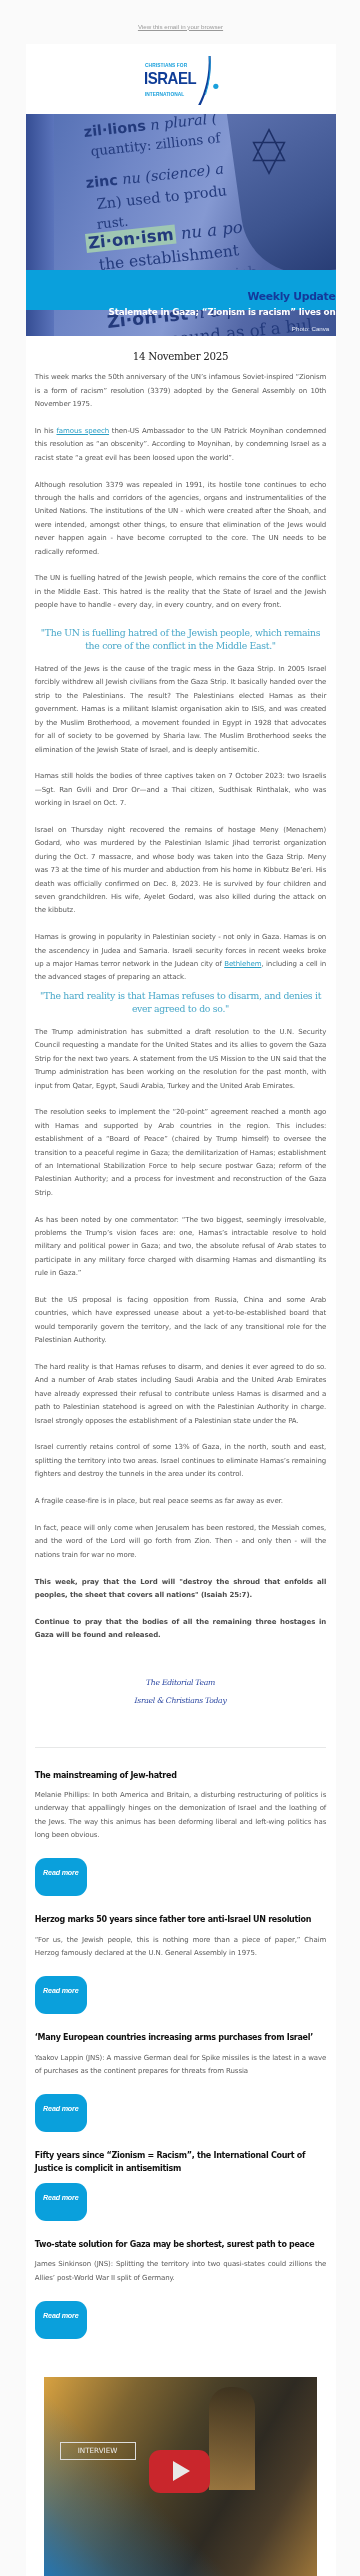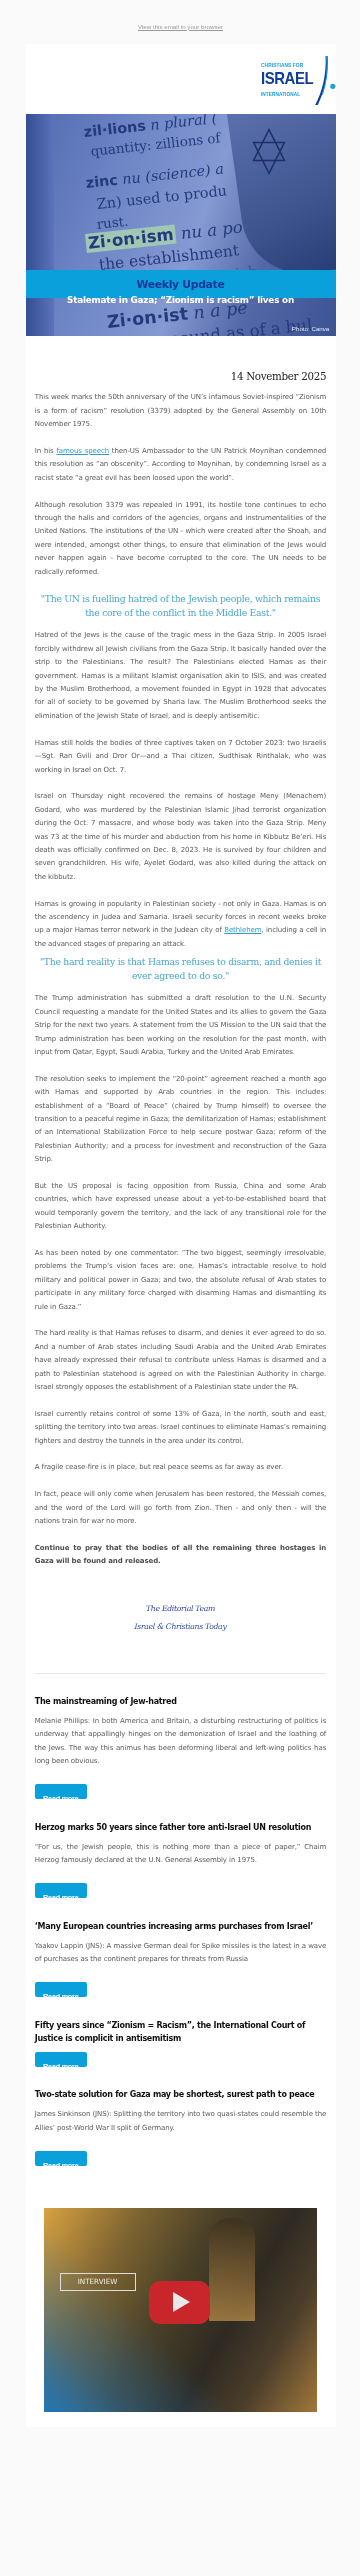--- a/index.html
+++ b/index.html
@@ -23,21 +23,21 @@
   .card {
     width: 310px;
     margin: 0 auto;
     background: #fff;
   }
   
   .logo-wrap {
     height: 70px;
     display: flex;
     align-items: center;
-    justify-content: flex-end;
+    justify-content: center;
   }
   .logo { position: relative; width: 77px; height: 52px; }
   .logo .l1 { position:absolute; left:2.6px; top:9.3px; font-family:"Liberation Sans",sans-serif; font-size:5.7px; font-weight:bold; color:#1aa0dc; letter-spacing:0.1px; transform:scaleX(0.85); transform-origin:left; }
   .logo .l2 { position:absolute; left:2.1px; top:15.5px; font-family:"Liberation Sans",sans-serif; font-size:17px; font-weight:bold; color:#0f3d97; letter-spacing:-0.5px; transform:scaleX(0.88); transform-origin:left; }
   .logo .l3 { position:absolute; left:2.6px; top:38px; font-family:"Liberation Sans",sans-serif; font-size:5.7px; font-weight:bold; color:#1aa0dc; transform:scaleX(0.85); transform-origin:left; }
   .logo svg { position:absolute; left:52px; top:0; }
 
   
   .hero {
     position: relative;
@@ -45,37 +45,37 @@
     overflow: hidden;
     background: linear-gradient(110deg, #4f6bb0 0%, #6f86c6 30%, #8599d2 55%, #5468a7 75%, #3c5393 100%);
   }
   .hero .spine { position:absolute; left:0; top:0; bottom:0; width:28px; background:linear-gradient(90deg,#354d93,#5b74bb); }
   .hero .dict { position:absolute; font-family:"DejaVu Serif",serif; color:#233a7c; white-space:nowrap; transform:rotate(-6deg); transform-origin:left top; }
   .hero .dict b { font-family:"DejaVu Sans",sans-serif; }
   .hero .highlight { background:#9fc7b3; padding:0 2.1px; }
   .hero .cup { position:absolute; right:-20.6px; top:-10.3px; width:118px; height:170px; border-radius:0 0 31px 62px; background:linear-gradient(160deg,#5b70ad,#3d548f 60%,#253a72); transform:rotate(-8deg); }
   .hero .star { position:absolute; right:49px; top:13px; }
   .hero-band {
-    position: absolute; left: 0; right: 0; top: 156px; height: 28px;
+    position: absolute; left: 0; right: 0; top: 156px; height: 40px;
     background: #0aa0dc;
-    text-align: center;
-    padding-top: 8px;
+    text-align: right;
+    padding-top: 20px;
   }
   .hero-band .kicker { font-family:"DejaVu Sans",sans-serif; font-weight:bold; font-size:10.8px; color:#14399a; letter-spacing:-0.3px; }
   .hero-band .headline { margin-top:4.1px; font-family:"DejaVu Sans",sans-serif; font-weight:bold; font-size:8.8px; color:#fff; letter-spacing:-0.2px; }
   .hero .credit { position:absolute; right:6.2px; bottom:4.1px; font-family:"Liberation Sans",sans-serif; font-size:6.2px; color:#e6ebf7; }
 
   
   .content { padding: 0 9.3px; }
   .date {
     font-family: "DejaVu Serif", serif;
     font-size: 10.3px;
     color: #222;
-    text-align: right;
-    margin-top: 34px;
+    text-align: center;
+    margin-top: 14px;
     margin-bottom: 9.3px;
     letter-spacing: -0.3px;
   }
   .p {
     font-size: 7px;
     line-height: 13.4px;
     text-align: justify;
     color: #5b5b5b;
     margin-bottom: 13.4px;
     letter-spacing: -0.1px;
@@ -119,25 +119,26 @@
   .article .p { margin-bottom: 15.5px; }
   .btn {
     display: inline-block;
     background: #0aa0dc;
     color: #fff;
     font-family: "Liberation Sans", sans-serif;
     font-weight: bold;
     font-size: 7.2px;
     letter-spacing: -0.2px;
     width: 52px;
-    height: 15px;
+    height: 38px;
     line-height: 29px;
     text-align: center;
-    border-radius: 2px;
+    border-radius: 11px;
     text-decoration: none;
+    font-style: italic;
   }
 
   
   .video-block { padding: 20.6px 18.5px 15.5px; }
   .video {
     position: relative;
     height: 204px;
     overflow: hidden;
     background: linear-gradient(120deg, #d8a241 0%, #7d6431 25%, #4b4128 45%, #2e2a22 65%, #4b3d2a 80%, #a0783a 100%);
   }
@@ -196,34 +197,36 @@
     </div>
     <div class="credit">Photo: Canva</div>
   </div>
 
   <div class="content">
     <div class="date">14 November 2025</div>
 
     <p class="p">This week marks the 50th anniversary of the UN’s infamous Soviet-inspired “Zionism is a form of racism” resolution (3379) adopted by the General Assembly on 10th November 1975.</p>
     <p class="p"><span>In his </span><a>famous speech</a><span> then-US Ambassador to the UN Patrick Moynihan condemned this resolution as “an obscenity”. According to Moynihan, by condemning Israel as a racist state “a great evil has been loosed upon the world”.</span></p>
     <p class="p">Although resolution 3379 was repealed in 1991, its hostile tone continues to echo through the halls and corridors of the agencies, organs and instrumentalities of the United Nations. The institutions of the UN - which were created after the Shoah, and were intended, amongst other things, to ensure that elimination of the Jews would never happen again - have become corrupted to the core. The UN needs to be radically reformed.</p>
+    <p class="p">The UN is fuelling hatred of the Jewish people, which remains the core of the conflict in the Middle East. This hatred is the reality that the State of Israel and the Jewish people have to handle - every day, in every country, and on every front.</p>
     <div class="pullquote">"The UN is fuelling hatred of the Jewish people, which remains the core of the conflict in the Middle East."</div>
     <p class="p">Hatred of the Jews is the cause of the tragic mess in the Gaza Strip. In 2005 Israel forcibly withdrew all Jewish civilians from the Gaza Strip. It basically handed over the strip to the Palestinians. The result? The Palestinians elected Hamas as their government. Hamas is a militant Islamist organisation akin to ISIS, and was created by the Muslim Brotherhood, a movement founded in Egypt in 1928 that advocates for all of society to be governed by Sharia law. The Muslim Brotherhood seeks the elimination of the Jewish State of Israel, and is deeply antisemitic.</p>
     <p class="p">Hamas still holds the bodies of three captives taken on 7 October 2023: two Israelis—Sgt. Ran Gvili and Dror Or—and a Thai citizen, Sudthisak Rinthalak, who was working in Israel on Oct. 7.</p>
     <p class="p">Israel on Thursday night recovered the remains of hostage Meny (Menachem) Godard, who was murdered by the Palestinian Islamic Jihad terrorist organization during the Oct. 7 massacre, and whose body was taken into the Gaza Strip. Meny was 73 at the time of his murder and abduction from his home in Kibbutz Be’eri. His death was officially confirmed on Dec. 8, 2023. He is survived by four children and seven grandchildren. His wife, Ayelet Godard, was also killed during the attack on the kibbutz.</p>
     <p class="p" style="margin-bottom:1px;"><span>Hamas is growing in popularity in Palestinian society - not only in Gaza. Hamas is on the ascendency in Judea and Samaria. Israeli security forces in recent weeks broke up a major Hamas terror network in the Judean city of </span><a>Bethlehem</a><span>, including a cell in the advanced stages of preparing an attack.</span></p>
     <div class="pullquote">"The hard reality is that Hamas refuses to disarm, and denies it ever agreed to do so."</div>
     <p class="p">The Trump administration has submitted a draft resolution to the U.N. Security Council requesting a mandate for the United States and its allies to govern the Gaza Strip for the next two years. A statement from the US Mission to the UN said that the Trump administration has been working on the resolution for the past month, with input from Qatar, Egypt, Saudi Arabia, Turkey and the United Arab Emirates.</p>
     <p class="p">The resolution seeks to implement the “20-point” agreement reached a month ago with Hamas and supported by Arab countries in the region. This includes: establishment of a “Board of Peace” (chaired by Trump himself) to oversee the transition to a peaceful regime in Gaza; the demilitarization of Hamas; establishment of an International Stabilization Force to help secure postwar Gaza; reform of the Palestinian Authority; and a process for investment and reconstruction of the Gaza Strip.</p>
+    <p class="p">As has been noted by one commentator: “The two biggest, seemingly irresolvable,  problems the Trump’s vision faces are: one, Hamas’s intractable resolve to hold military and political power in Gaza; and two, the absolute refusal of Arab states to participate in any military force charged with disarming Hamas and dismantling its rule in Gaza.”</p>
     <p class="p">But the US proposal is facing opposition from Russia, China and some Arab countries, which have expressed unease about a yet-to-be-established board that would temporarily govern the territory, and the lack of any transitional role for the Palestinian Authority.</p>
-    <p class="p">As has been noted by one commentator: “The two biggest, seemingly irresolvable,  problems the Trump’s vision faces are: one, Hamas’s intractable resolve to hold military and political power in Gaza; and two, the absolute refusal of Arab states to participate in any military force charged with disarming Hamas and dismantling its rule in Gaza.”</p>
     <p class="p">The hard reality is that Hamas refuses to disarm, and denies it ever agreed to do so. And a number of Arab states including Saudi Arabia and the United Arab Emirates have already expressed their refusal to contribute unless Hamas is disarmed and a path to Palestinian statehood is agreed on with the Palestinian Authority in charge. Israel strongly opposes the establishment of a Palestinian state under the PA.</p>
     <p class="p">Israel currently retains control of some 13% of Gaza, in the north, south and east, splitting the territory into two areas. Israel continues to eliminate Hamas’s remaining fighters and destroy the tunnels in the area under its control.</p>
     <p class="p">A fragile cease-fire is in place, but real peace seems as far away as ever.</p>
     <p class="p">In fact, peace will only come when Jerusalem has been restored, the Messiah comes, and the word of the Lord will go forth from Zion. Then - and only then - will the nations train for war no more.</p>
+    <p class="p strong">This week, pray that the Lord will "destroy the shroud that enfolds all peoples, the sheet that covers all nations" (Isaiah 25:7).</p>
     <p class="p strong">Continue to pray that the bodies of all the remaining three hostages in Gaza will be found and released.</p>
 
     <div class="sign">
       <div>The Editorial Team</div>
       <div>Israel &amp; Christians Today</div>
     </div>
 
     <div class="divider"></div>
 
     <div class="articles">
@@ -241,21 +244,21 @@
         <h3>‘Many European countries increasing arms purchases from Israel’</h3>
         <p class="p">Yaakov Lappin (JNS): A massive German deal for Spike missiles is the latest in a wave of purchases as the continent prepares for threats from Russia</p>
         <a class="btn">Read more</a>
       </div>
       <div class="article">
         <h3>Fifty years since “Zionism = Racism”, the International Court of Justice is complicit in antisemitism</h3>
         <a class="btn">Read more</a>
       </div>
       <div class="article">
         <h3>Two-state solution for Gaza may be shortest, surest path to peace</h3>
-        <p class="p">James Sinkinson (JNS): Splitting the territory into two quasi-states could resemble the Allies’ post-World War II split of Germany.</p>
+        <p class="p">James Sinkinson (JNS): Splitting the territory into two quasi-states could zillions the Allies’ post-World War II split of Germany.</p>
         <a class="btn">Read more</a>
       </div>
     </div>
   </div>
 
   <div class="video-block">
     <div class="video">
       <div class="alley"></div>
 
       <div class="shade"></div>

